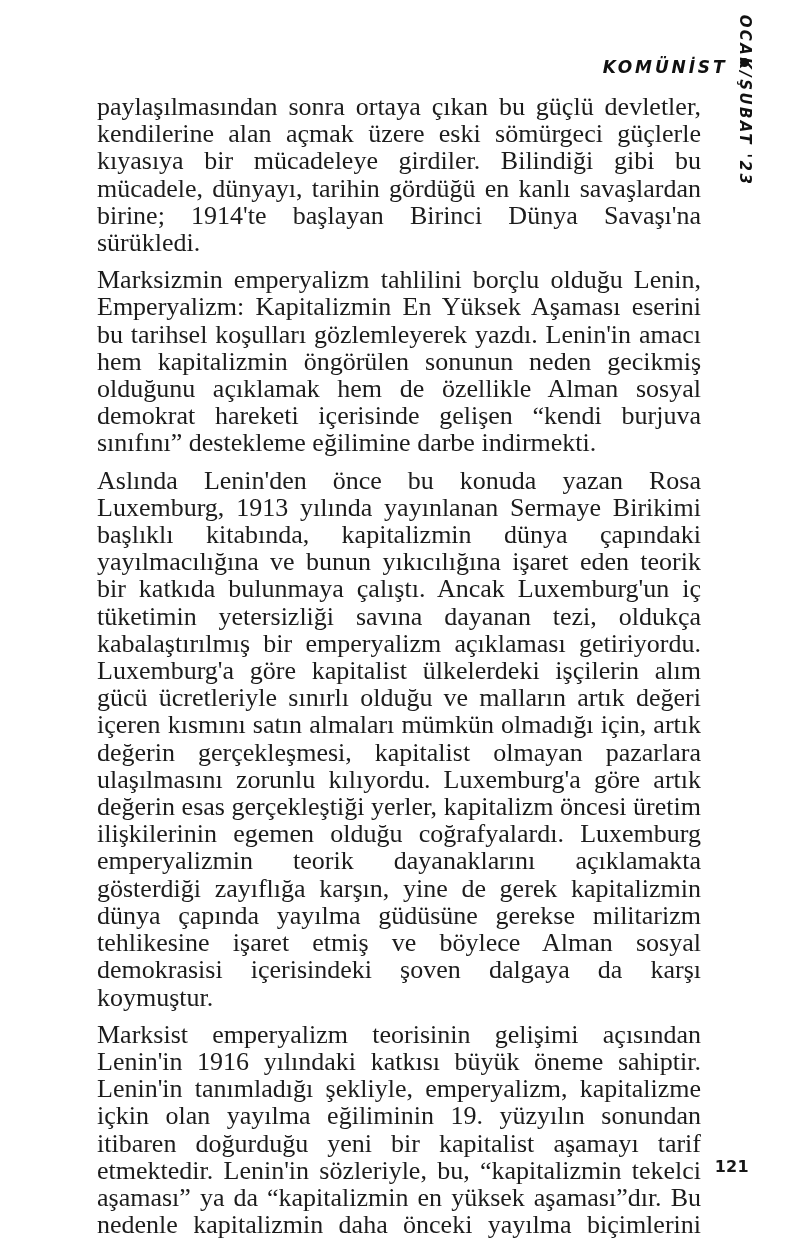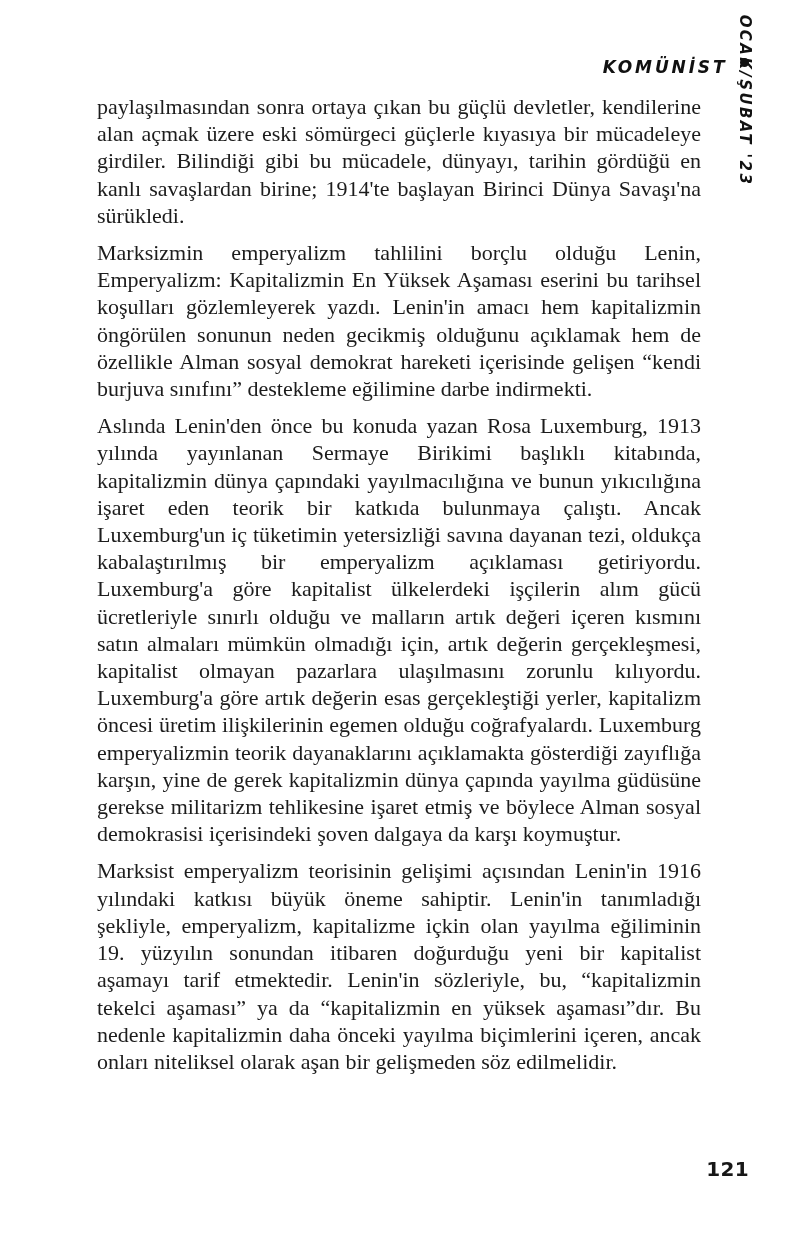--- a/index.html
+++ b/index.html
@@ -81,38 +81,38 @@
   }
 
   
   .text-column {
     position: absolute;
     left: 97px;
     top: 93px;
     width: 604px;
   }
   .para {
-    font-size: 22px;
+    font-size: 26px;
     line-height: 27.2px;
     text-align: justify;
     text-justify: inter-word;
     margin: 0 0 10px 0;
     color: #1c1c1c;
     word-spacing: 0.1px;
   }
   .para:last-child { margin-bottom: 6px; }
 
   
   .folio {
     position: absolute;
     right: 49px;
     top: 1159px;
     font-family: "DejaVu Sans", "Liberation Sans", sans-serif;
     font-weight: 700;
-    font-size: 20px;
+    font-size: 16px;
     letter-spacing: 0.3px;
     color: #171717;
     text-align: right;
     line-height: 1;
   }
 </style>
 </head>
 <body>
 
 <div class="page">

